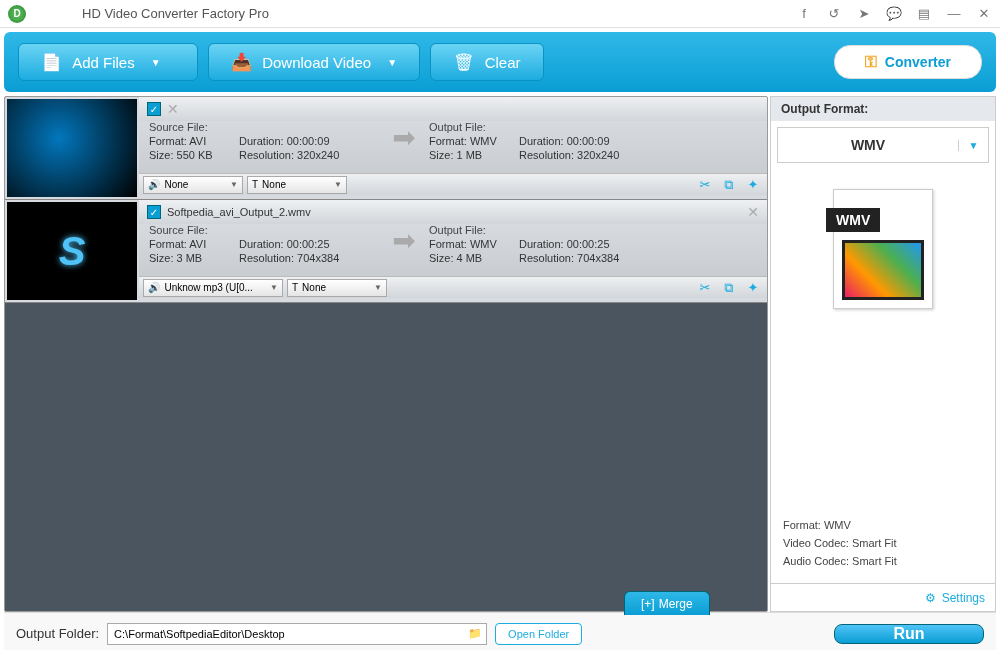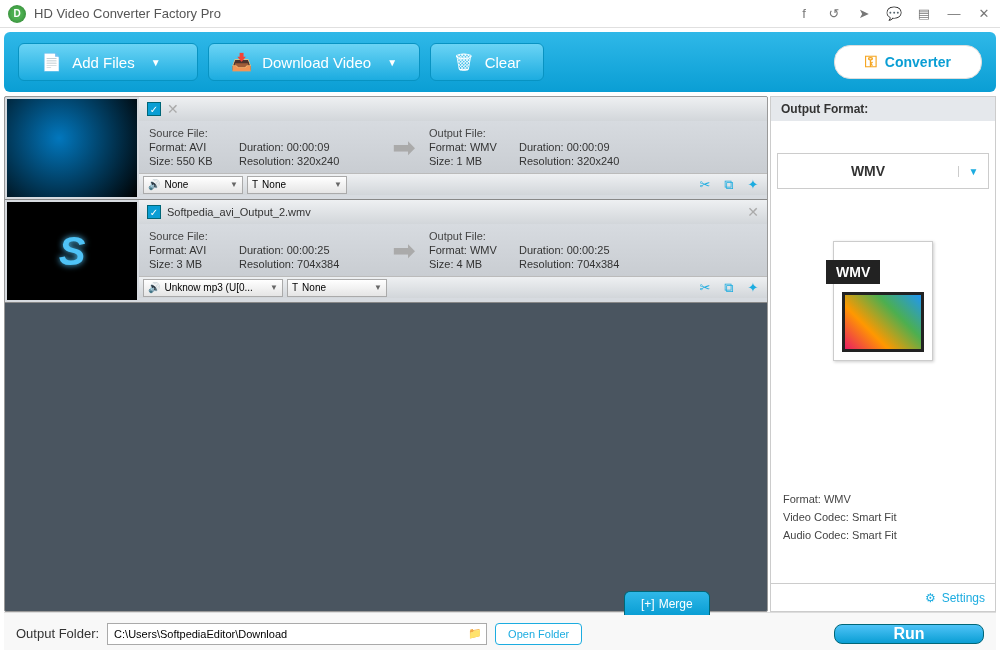--- a/index.html
+++ b/index.html
@@ -1,50 +1,50 @@
 <!DOCTYPE html>
 <html><head>
 <meta charset="utf-8">
 <style>
 * { box-sizing: border-box; margin: 0; padding: 0; font-family: Arial, sans-serif; }
 body { width: 1000px; height: 650px; background: #fff; overflow: hidden; }
 
 
 .titlebar { height: 28px; display: flex; align-items: center; padding: 0 8px; background: #fff; border-bottom: 1px solid #e0e0e0; }
 .titlebar .logo { width: 18px; height: 18px; background: radial-gradient(circle, #4caf50 40%, #2e7d32 100%); border-radius: 50%; margin-right: 8px; display: flex; align-items: center; justify-content: center; color: #fff; font-size: 10px; font-weight: bold; }
-.titlebar .title { font-size: 13px; color: #555; flex: 1; }
+.titlebar .title { font-size: 13px; color: #555; flex: 1; margin-left: 48px; }
 .titlebar .tb-icons { display: flex; gap: 14px; }
 .titlebar .tb-icon { width: 16px; height: 16px; color: #777; font-size: 13px; cursor: pointer; display: flex; align-items: center; justify-content: center; }
 
 
 .toolbar { height: 60px; background: linear-gradient(#2fb8e8, #0a9ed4); display: flex; align-items: center; padding: 0 14px; gap: 10px; border-radius: 6px; margin: 4px; }
 .tb-btn { height: 38px; background: linear-gradient(#6bd4f5, #1cace0); border: 1px solid #0893c2; border-radius: 6px; color: #fff; font-size: 15px; display: flex; align-items: center; padding: 0 22px; gap: 10px; cursor: pointer; }
 .tb-btn.wide { min-width: 180px; }
 .tb-btn .ico { font-size: 17px; }
 .tb-btn .caret { font-size: 10px; margin-left: 6px; }
 .toolbar .spacer { flex: 1; }
 .register-btn { height: 34px; background: #fff; border: 1px solid #ddd; border-radius: 16px; color: #0a9ed4; font-size: 14px; font-weight: bold; padding: 0 30px; display: flex; align-items: center; gap: 8px; cursor: pointer; }
 .register-btn .key { color: #f5a623; font-size: 16px; }
 
 
 .main { display: flex; height: 516px; margin: 0 4px; }
 .queue { flex: 1; background: #4a5560; border: 1px solid #999; border-radius: 2px; overflow-y: auto; }
-.sidebar { width: 226px; background: #fff; border: 1px solid #ccc; margin-left: 2px; display: flex; flex-direction: column; gap: 26px; }
+.sidebar { width: 226px; background: #fff; border: 1px solid #ccc; margin-left: 2px; display: flex; flex-direction: column; }
 
 
 .item { display: flex; background: #d7dbe0; border-bottom: 1px solid #888; }
 .thumb { width: 130px; height: 98px; background: #000; margin: 2px; display: flex; align-items: center; justify-content: center; color: #4fc3f7; font-size: 40px; font-weight: bold; }
 .thumb.t1 { background: radial-gradient(circle at 40% 40%, #0277bd, #000); }
 .thumb.t2 { background: #000; }
 .item-body { flex: 1; display: flex; flex-direction: column; }
 .item-head { height: 24px; background: linear-gradient(#eef0f2, #d2d6da); display: flex; align-items: center; padding: 0 8px; gap: 6px; font-size: 11px; color: #333; }
 .item-head .chk { width: 14px; height: 14px; background: #0a9ed4; border: 1px solid #067; display: flex; align-items: center; justify-content: center; color: #fff; font-size: 10px; }
 .item-head .name { flex: 1; }
 .item-head .close { color: #aaa; font-size: 14px; cursor: pointer; }
-.item-info { height: 52px; display: flex; align-items: center; padding: 0 10px; font-size: 11px; color: #333; background: linear-gradient(#d7dbe0, #c9cdd2); }
+.item-info { height: 52px; display: flex; align-items: flex-start; padding: 0 10px; font-size: 11px; color: #333; background: linear-gradient(#d7dbe0, #c9cdd2); }
 .item-info .col { display: flex; flex-direction: column; gap: 2px; }
 .item-info .col.c1 { width: 90px; }
 .item-info .col.c2 { width: 140px; }
 .item-info .arrow { width: 50px; color: #aaa; font-size: 28px; text-align: center; }
 .item-info .lbl { color: #444; }
 .item-foot { height: 22px; background: linear-gradient(#eef0f2, #d2d6da); display: flex; align-items: center; gap: 4px; padding: 0 4px; border-top: 1px solid #bbb; }
 .dd { height: 18px; background: linear-gradient(#fff, #e5e5e5); border: 1px solid #aaa; font-size: 10px; display: flex; align-items: center; padding: 0 4px; gap: 4px; cursor: pointer; }
 .dd.audio { width: 100px; }
 .dd.sub { width: 100px; }
 .dd .ico { font-size: 10px; }
@@ -246,19 +246,19 @@
   </div>
 </div>
 
 <div class="bottom">
   <div class="merge-tab">
     <span>[+]</span>
     <span>Merge</span>
   </div>
   <span class="lbl">Output Folder:</span>
   <div class="path">
-    <span>C:\Users\SoftpediaEditor\Download</span>
+    <span>C:\Format\SoftpediaEditor\Desktop</span>
     <span class="folder">📁</span>
   </div>
   <button class="open-btn">Open Folder</button>
   <div class="spacer"></div>
   <button class="run-btn">Run</button>
 </div>
 
 </body></html>

